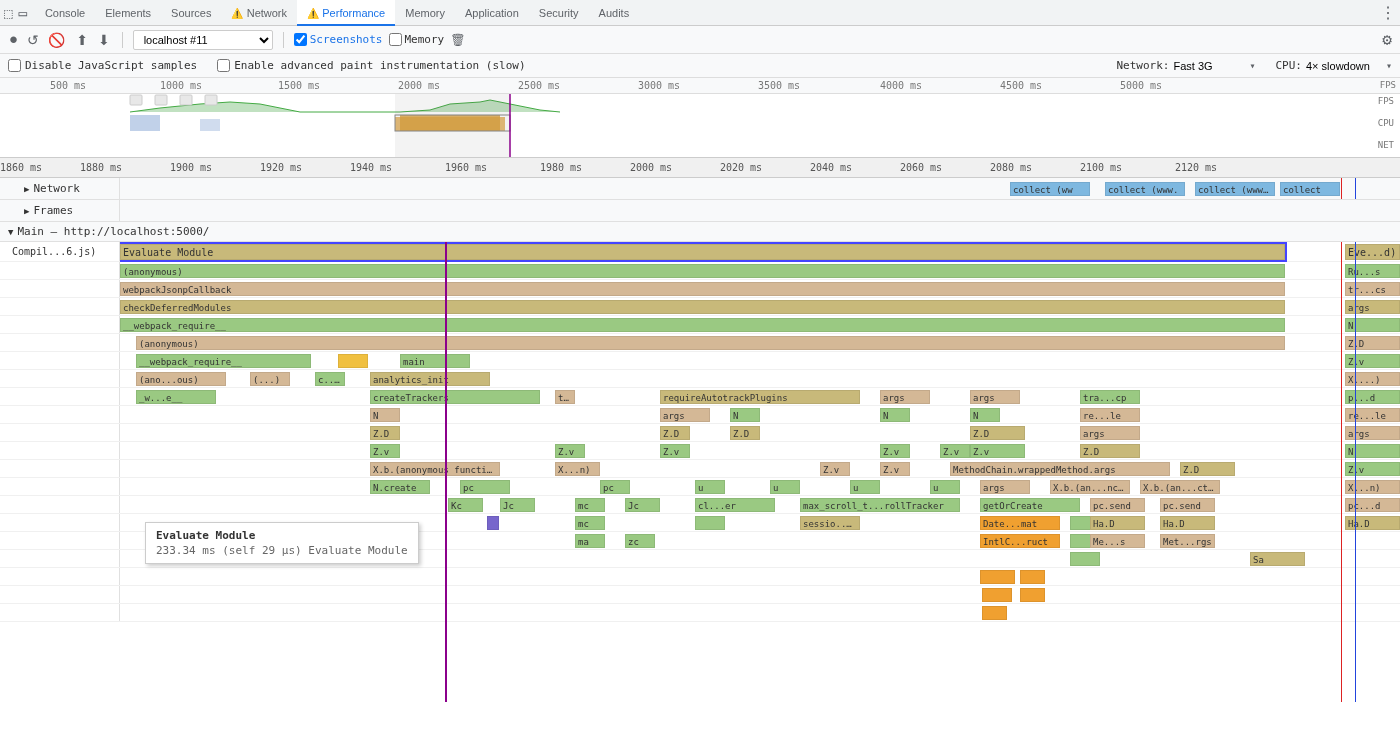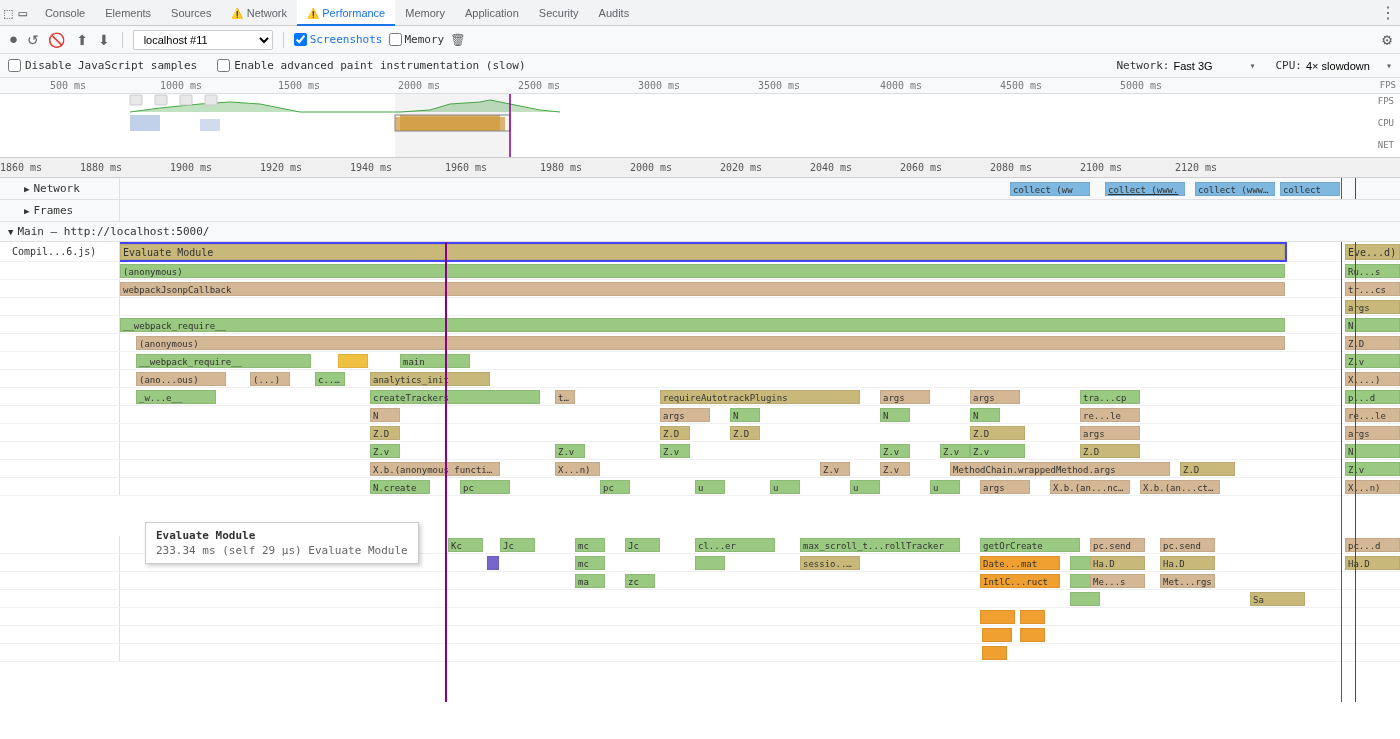--- a/index.html
+++ b/index.html
@@ -269,21 +269,21 @@
 
     <div class="panel-row">
       <div class="panel-row-label">
         <span class="chevron">▶</span>
         <span>Network</span>
       </div>
       <div class="panel-row-content">
 
         <div style="position:relative; height:22px; overflow:hidden;">
           <div class="fb2" style="left:890px; width:80px; background:#7eb8e0; top:4px; height:14px;">collect (ww</div>
-          <div class="fb2" style="left:985px; width:80px; background:#7eb8e0; top:4px; height:14px;text-decoration:underline;">collect (www.</div>
+          <div class="fb2" style="left:985px; width:80px; background:#7eb8e0; top:4px; height:14px;">collect (www.</div>
           <div class="fb2" style="left:1075px; width:80px; background:#7eb8e0; top:4px; height:14px;">collect (www.go</div>
           <div class="fb2" style="left:1160px; width:60px; background:#7eb8e0; top:4px; height:14px;">collect</div>
 
           <div style="position:absolute; right:58px; top:0; bottom:0; width:1px; background:#dd2222;"></div>
           <div style="position:absolute; right:44px; top:0; bottom:0; width:1px; background:#2244dd;"></div>
         </div>
       </div>
     </div>
 
     <div class="panel-row">
@@ -325,20 +325,21 @@
             <div style="width:120px; flex-shrink:0; background:#fff; border-right:1px solid #e0e0e0;"></div>
             <div style="flex:1; position:relative; height:18px; overflow:hidden;">
               <div class="fb2" style="left:0; width:1165px; height:14px; top:2px; background:#d4b896;">webpackJsonpCallback</div>
               <div class="fb2" style="right:0; width:55px; height:14px; top:2px; background:#d4b896;">tr...cs</div>
             </div>
           </div>
 
           <div class="fr" style="display:flex;">
             <div style="width:120px; flex-shrink:0; background:#fff; border-right:1px solid #e0e0e0;"></div>
             <div style="flex:1; position:relative; height:18px; overflow:hidden;">
+              <div class="fb2" style="left:0; width:1165px; height:14px; top:2px; background:#c8b97a;">checkDeferredModules</div>
               <div class="fb2" style="right:0; width:55px; height:14px; top:2px; background:#c8b97a;">args</div>
             </div>
           </div>
 
           <div class="fr" style="display:flex;">
             <div style="width:120px; flex-shrink:0; background:#fff; border-right:1px solid #e0e0e0;"></div>
             <div style="flex:1; position:relative; height:18px; overflow:hidden;">
               <div class="fb2" style="left:0; width:1165px; height:14px; top:2px; background:#9ac982;">__webpack_require__</div>
               <div class="fb2" style="right:0; width:55px; height:14px; top:2px; background:#9ac982;">N</div>
             </div>
@@ -449,21 +450,21 @@
               <div class="fb2" style="left:650px; width:30px; height:14px; top:2px; background:#9ac982;">u</div>
               <div class="fb2" style="left:730px; width:30px; height:14px; top:2px; background:#9ac982;">u</div>
               <div class="fb2" style="left:810px; width:30px; height:14px; top:2px; background:#9ac982;">u</div>
               <div class="fb2" style="left:860px; width:50px; height:14px; top:2px; background:#d4b896;">args</div>
               <div class="fb2" style="left:930px; width:80px; height:14px; top:2px; background:#d4b896;">X.b.(an...nction)</div>
               <div class="fb2" style="left:1020px; width:80px; height:14px; top:2px; background:#d4b896;">X.b.(an...ction)</div>
               <div class="fb2" style="right:0; width:55px; height:14px; top:2px; background:#d4b896;">X...n)</div>
             </div>
           </div>
 
-          <div class="fr" style="display:flex;margin-top:40px;">
+          <div class="fr" style="display:flex;">
             <div style="width:120px; flex-shrink:0; background:#fff; border-right:1px solid #e0e0e0;"></div>
             <div style="flex:1; position:relative; height:18px; overflow:hidden;">
               <div class="fb2" style="left:328px; width:35px; height:14px; top:2px; background:#9ac982;">Kc</div>
               <div class="fb2" style="left:380px; width:35px; height:14px; top:2px; background:#9ac982;">Jc</div>
               <div class="fb2" style="left:455px; width:30px; height:14px; top:2px; background:#9ac982;">mc</div>
               <div class="fb2" style="left:505px; width:35px; height:14px; top:2px; background:#9ac982;">Jc</div>
               <div class="fb2" style="left:575px; width:80px; height:14px; top:2px; background:#9ac982;">cl...er</div>
               <div class="fb2" style="left:680px; width:160px; height:14px; top:2px; background:#9ac982;">max_scroll_t...rollTracker</div>
               <div class="fb2" style="left:860px; width:100px; height:14px; top:2px; background:#9ac982;">getOrCreate</div>
               <div class="fb2" style="left:970px; width:55px; height:14px; top:2px; background:#d4b896;">pc.send</div>

